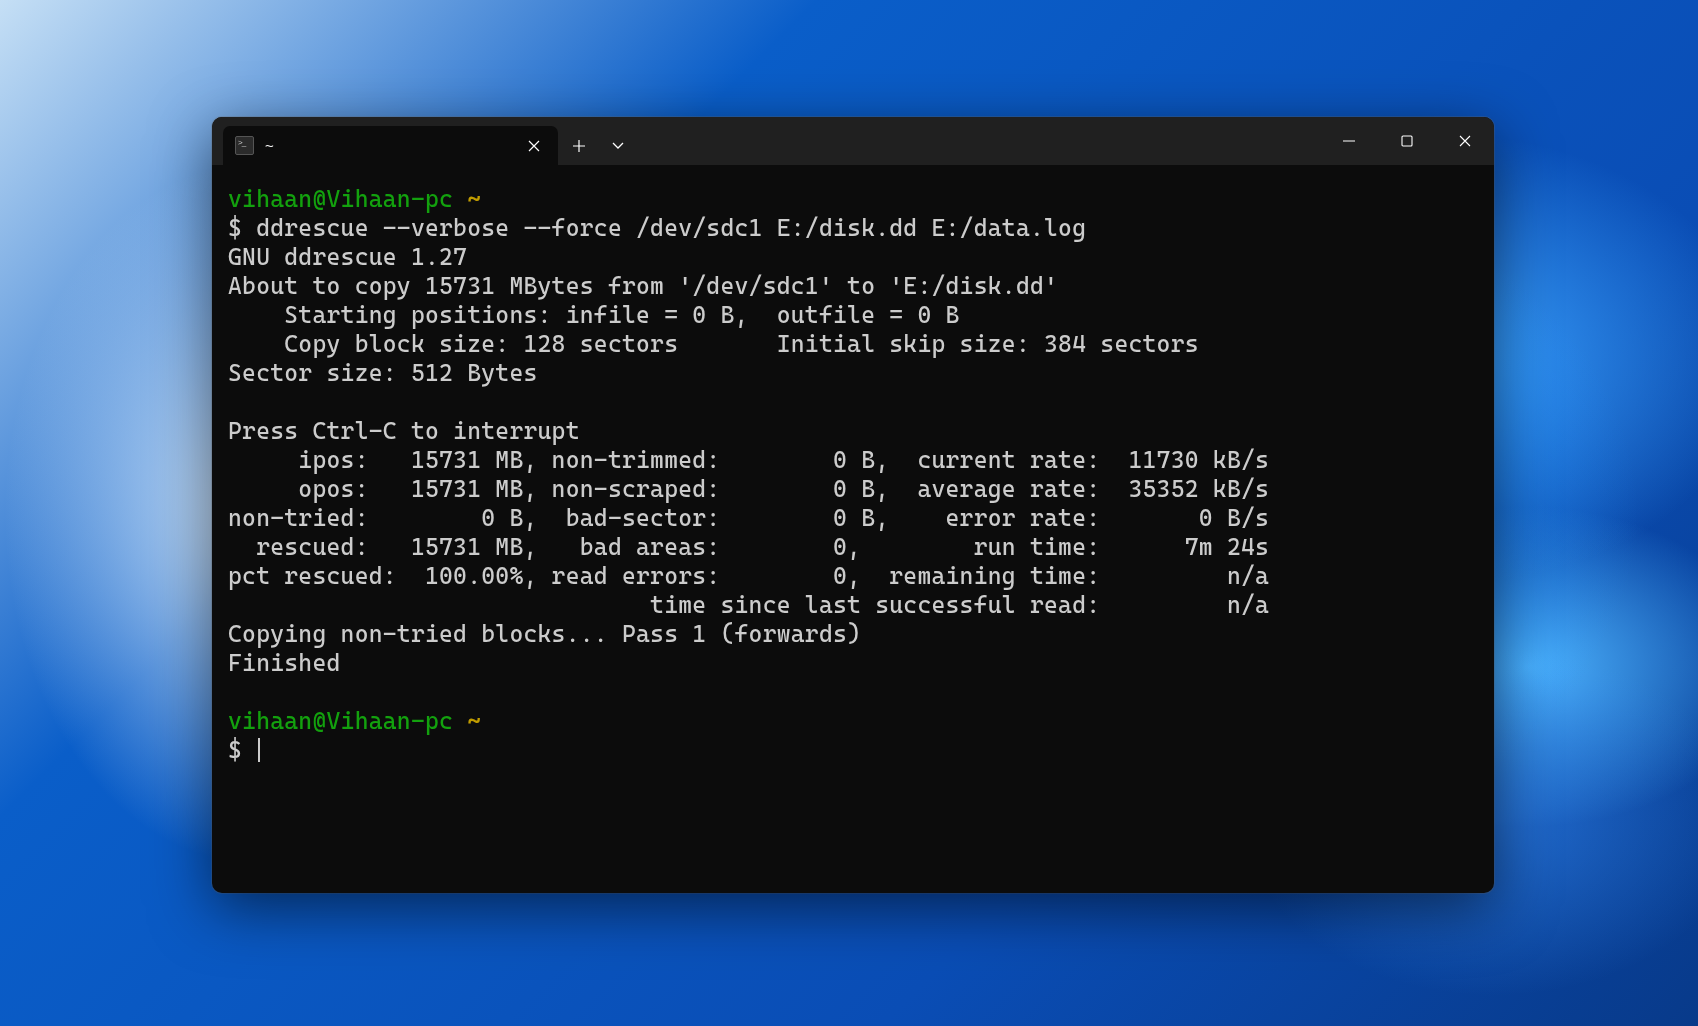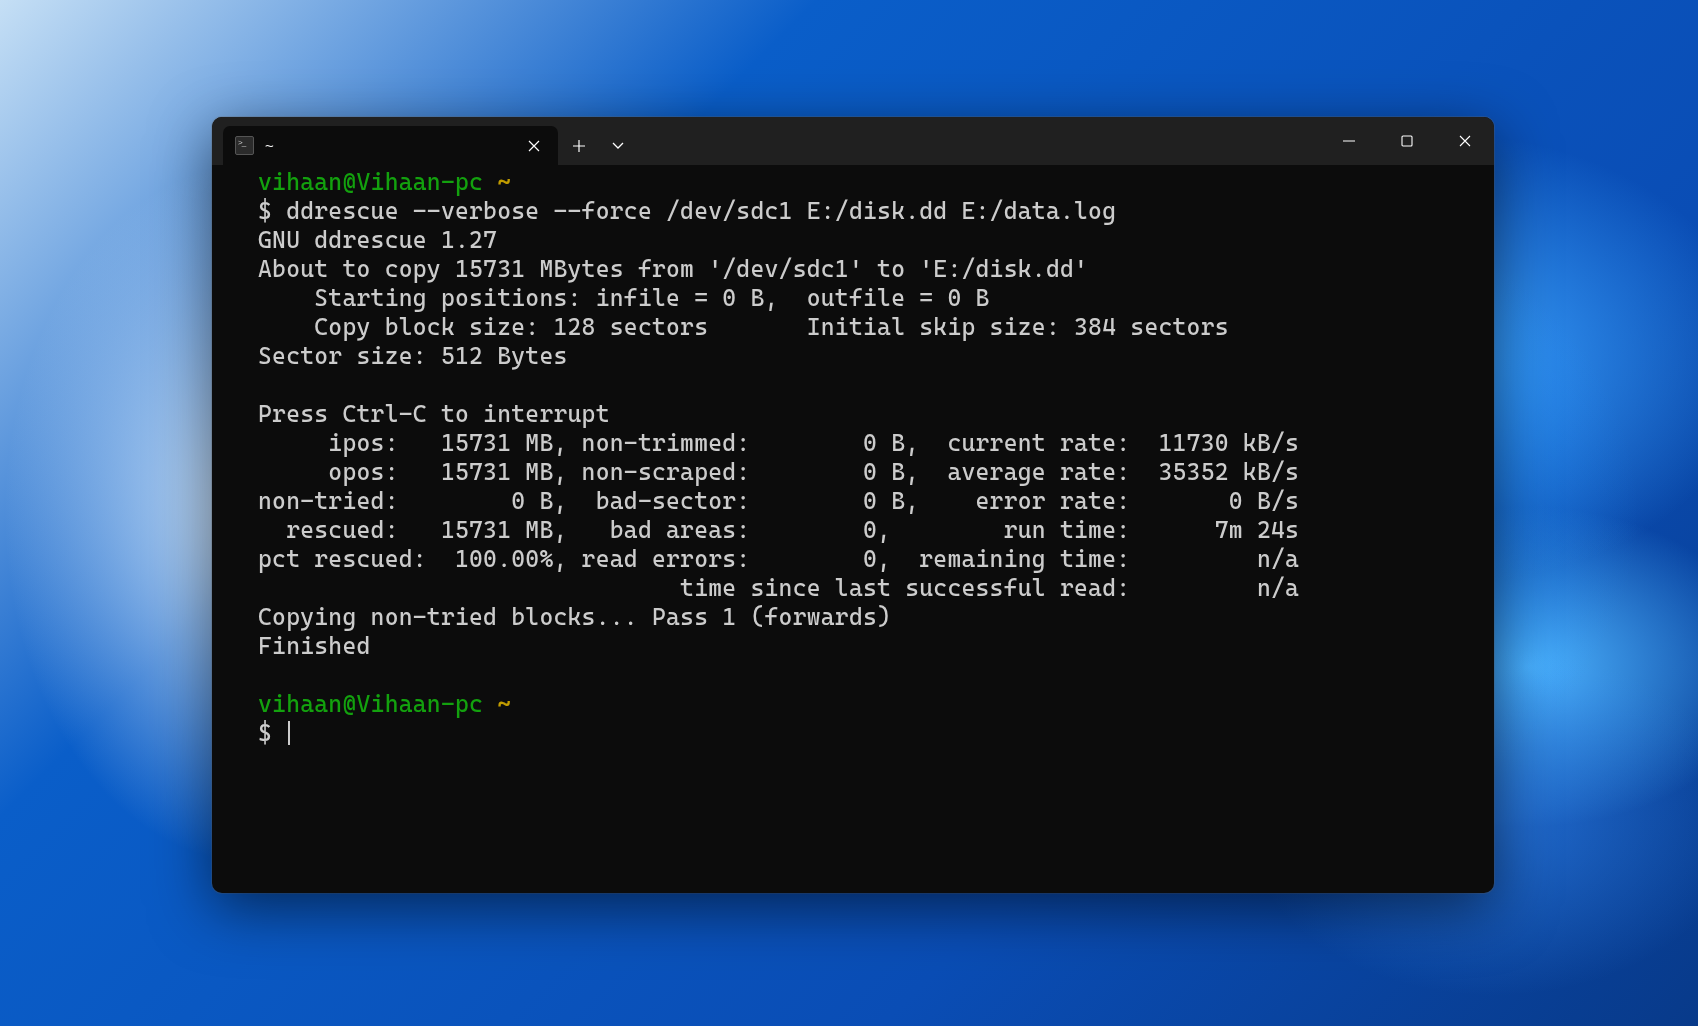--- a/index.html
+++ b/index.html
@@ -139,28 +139,27 @@
       width: 58px;
       display: flex;
       align-items: center;
       justify-content: center;
       color: #fff;
       cursor: pointer;
     }
     
     .terminal-body {
       flex: 1;
-      padding: 3px 16px;
+      padding: 20px 16px;
       font-family: "Cascadia Mono", "Consolas", monospace;
       font-size: 23.5px;
       line-height: 29px;
       color: #cccccc;
       white-space: pre;
       letter-spacing: 0.3px;
-      margin-left: 30px;
     }
     
     .prompt-user {
       color: #13a10e;
     }
     
     .prompt-tilde {
       color: #c19c00;
     }
     

